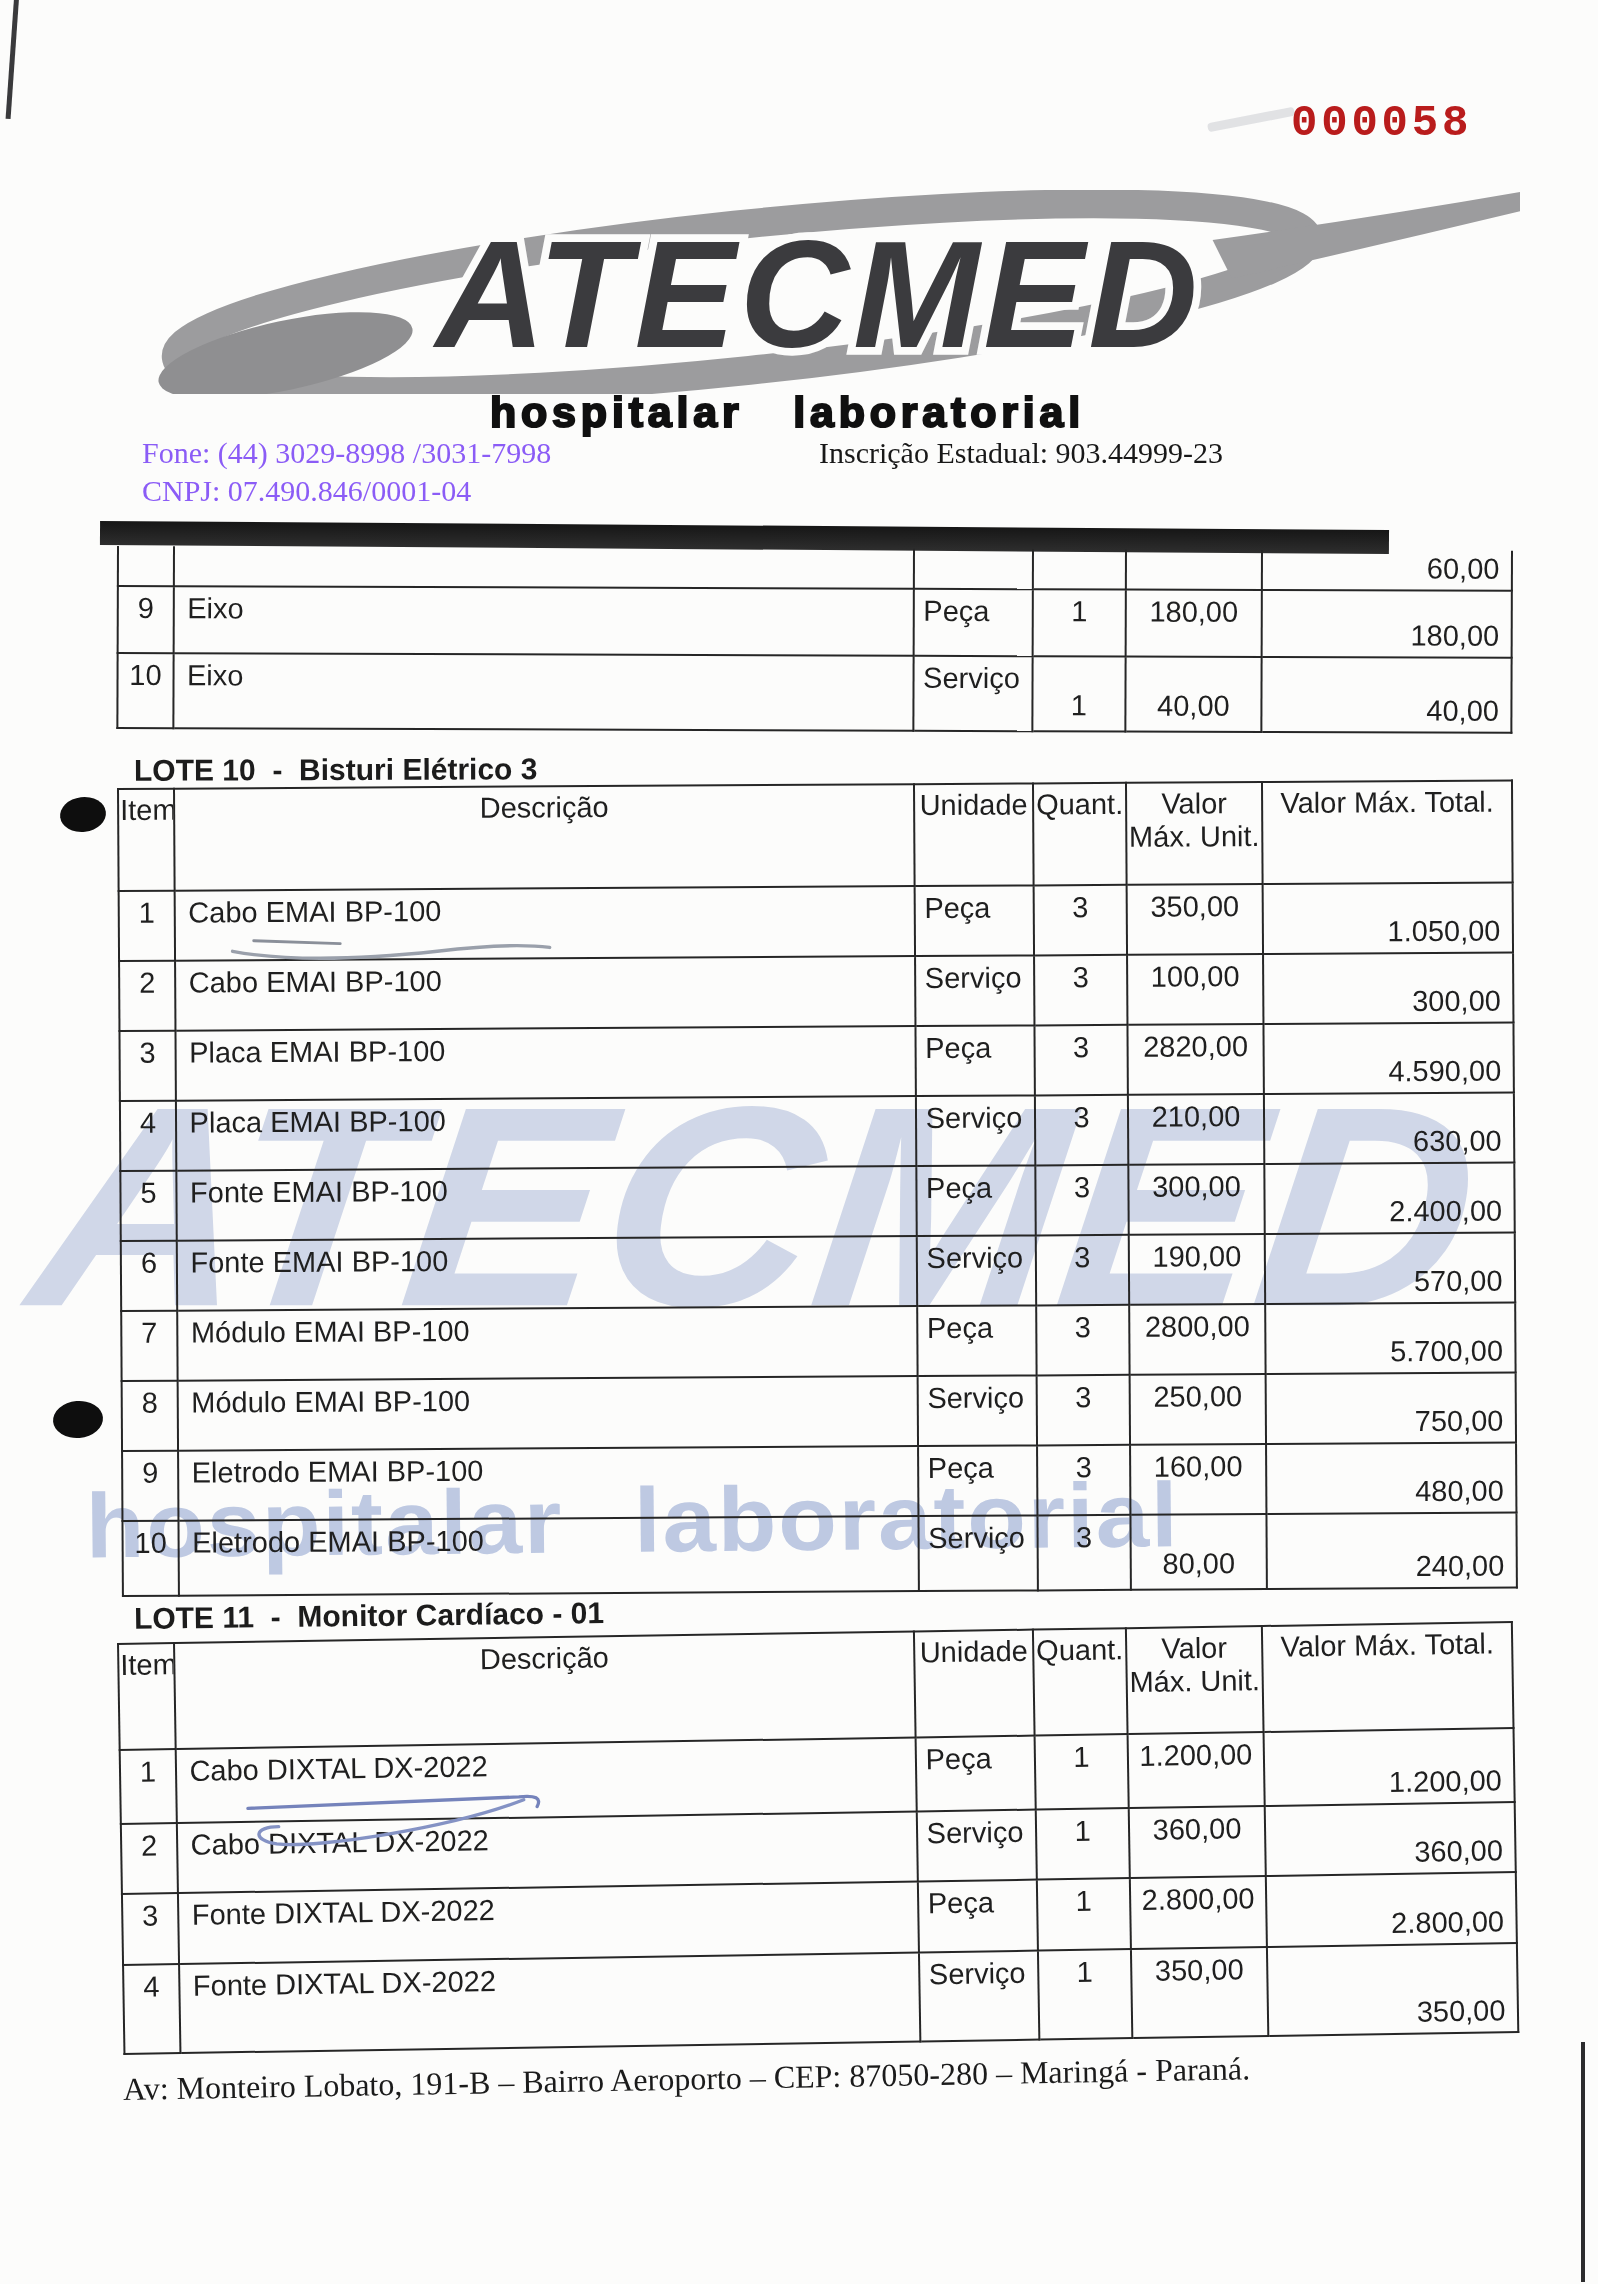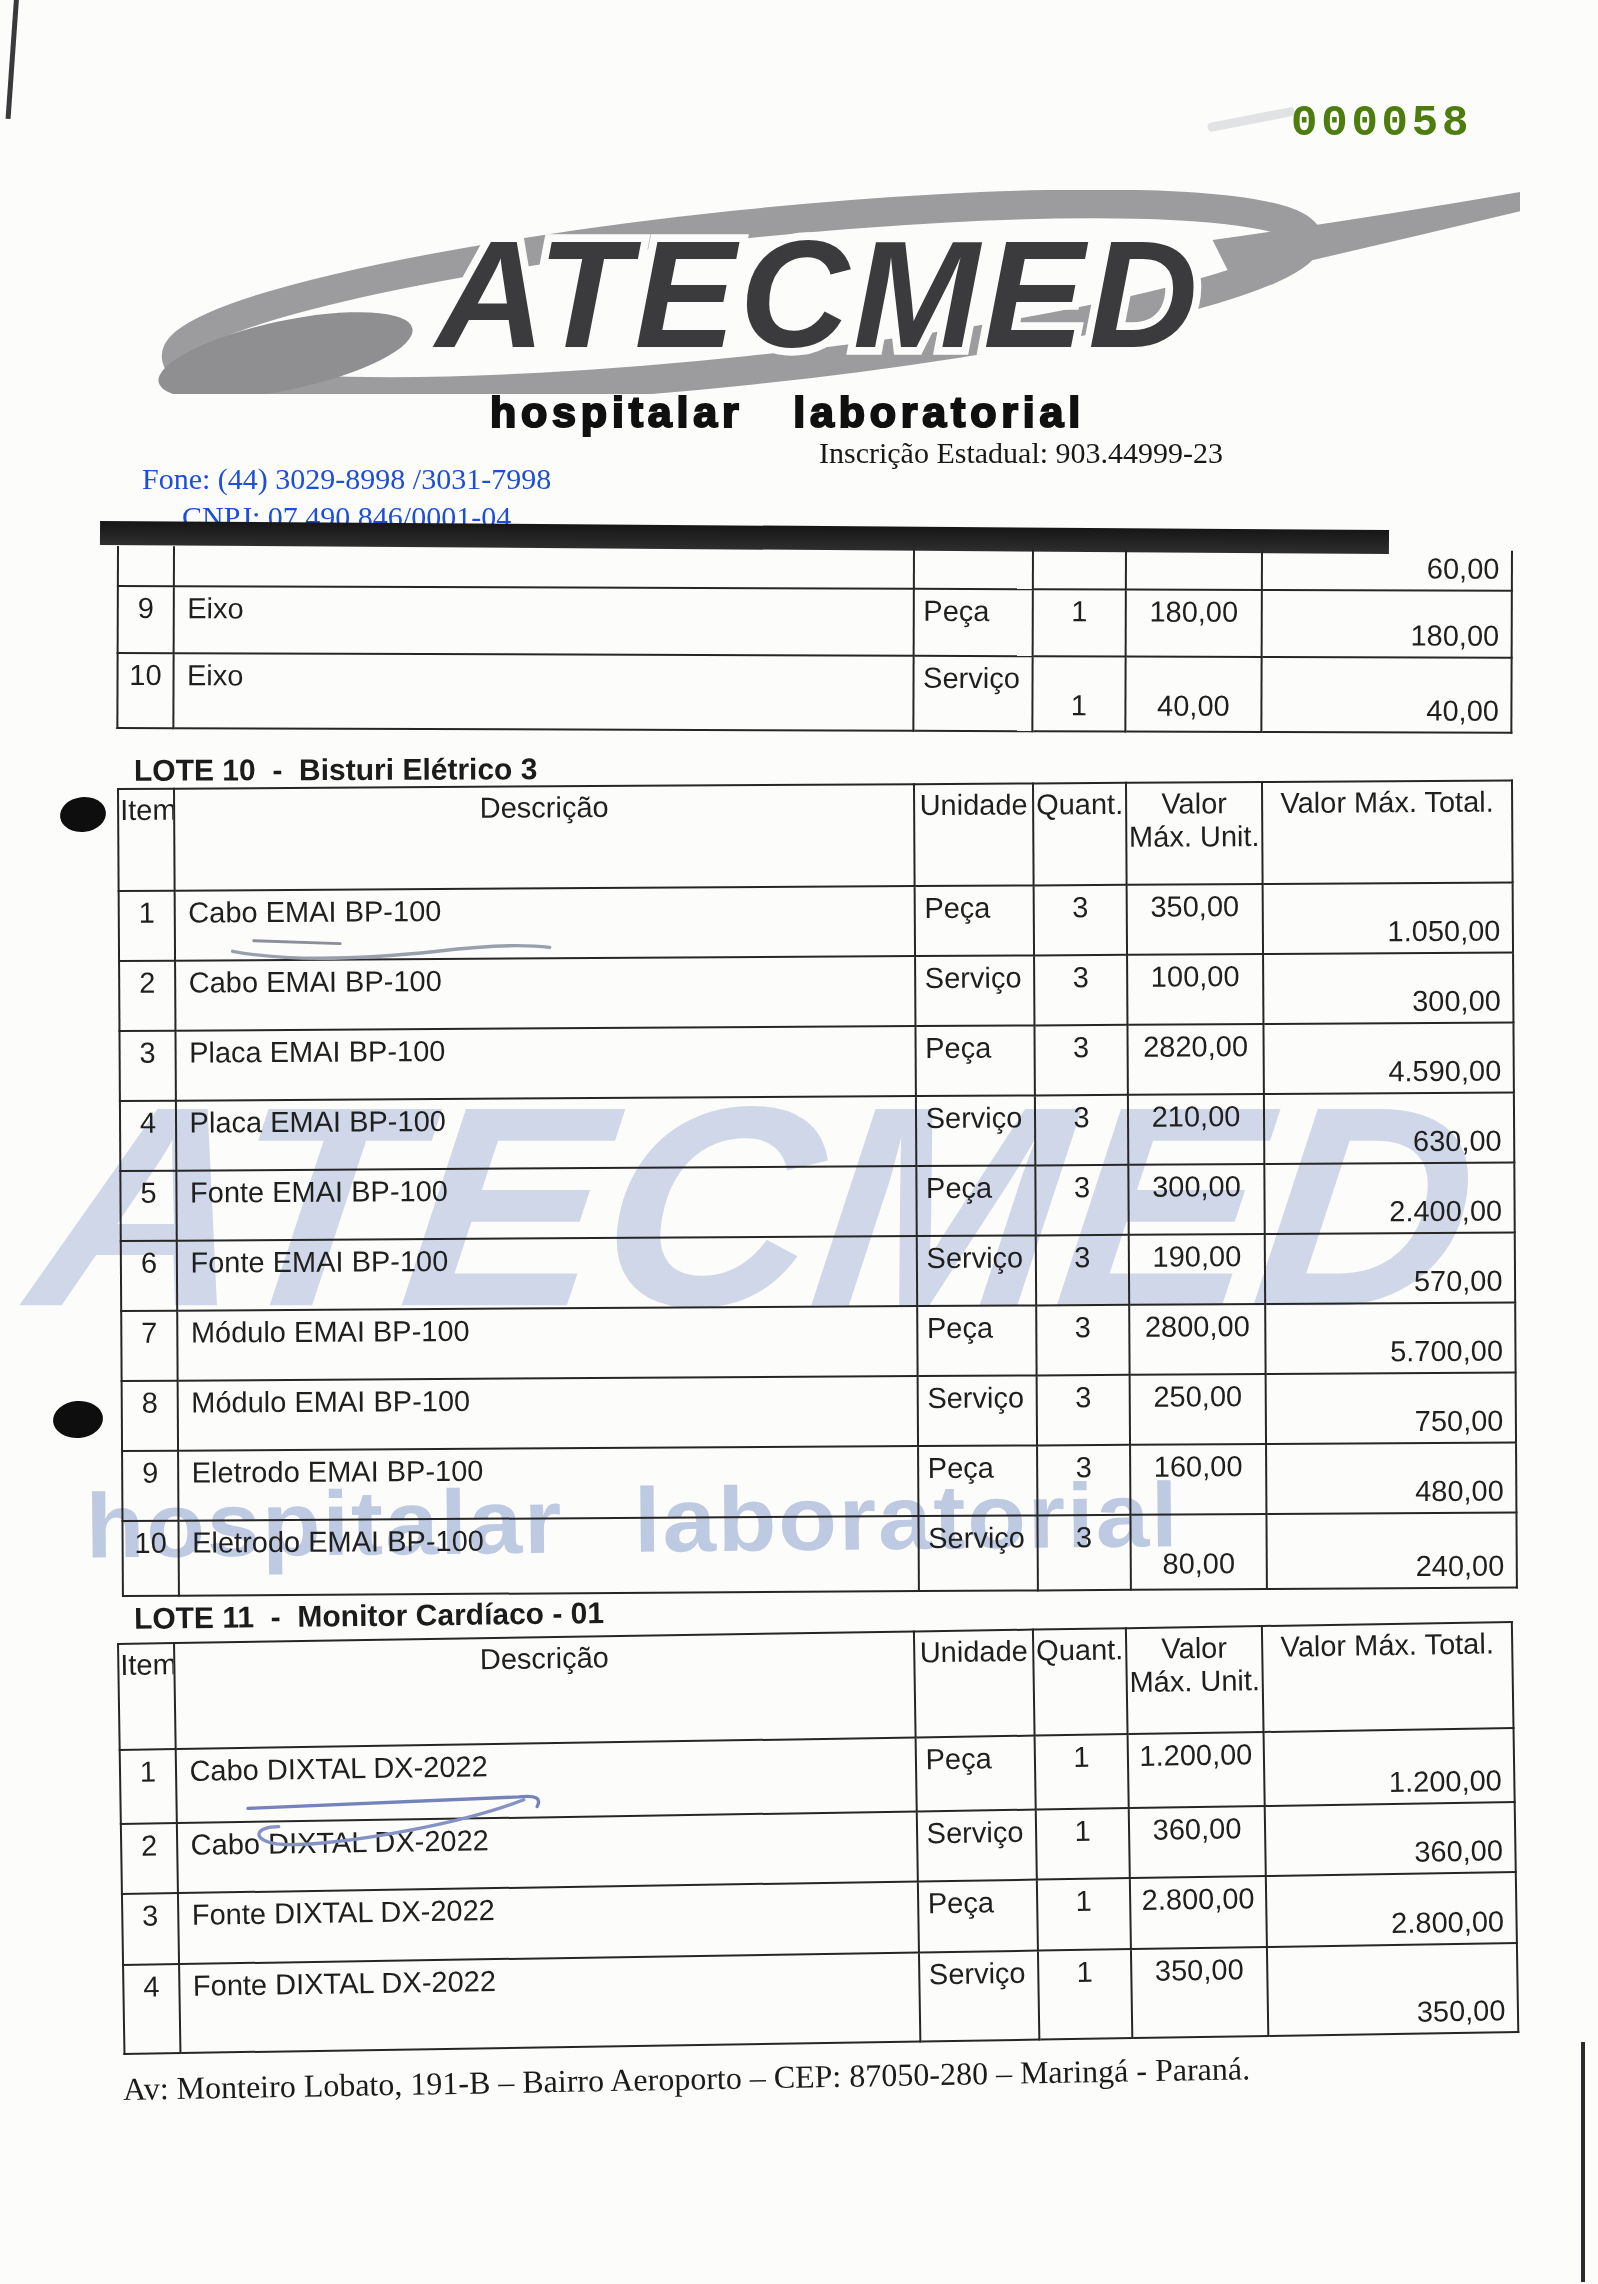--- a/index.html
+++ b/index.html
@@ -8,24 +8,24 @@
     font-family:"Liberation Sans",sans-serif;color:#222;overflow:hidden;
   }
   
   .scan-corner-line{position:absolute;left:9.6px;top:-7.7px;width:4.8px;height:127px;background:#3a3a3c;transform:rotate(4deg);}
   .scan-right-line{position:absolute;left:1581px;top:2042px;width:3.8px;height:240px;background:#2c2c2e;}
   .scan-smudge{position:absolute;left:1207px;top:115px;width:88px;height:8.6px;background:#d9dbdf;transform:rotate(-11deg);border-radius:3.8px;opacity:.8;}
   .hole{position:absolute;background:#0e0e0e;border-radius:50%;}
   .hole1{left:60px;top:797px;width:46px;height:35px;transform:rotate(-7deg);}
   .hole2{left:53px;top:1401px;width:50px;height:37px;transform:rotate(-5deg);}
   
-  .page-number{position:absolute;left:1291px;top:98px;font-family:"Liberation Mono",monospace;font-weight:bold;font-size:44px;letter-spacing:3.8px;color:#4d7c0f;}
+  .page-number{position:absolute;left:1291px;top:98px;font-family:"Liberation Mono",monospace;font-weight:bold;font-size:44px;letter-spacing:3.8px;color:#b91c1c;}
   .logo-svg{position:absolute;left:127px;top:190px;}
   .tagline{position:absolute;left:192px;top:388px;width:1191px;text-align:center;font-size:43px;font-weight:bold;letter-spacing:4.8px;word-spacing:33px;color:#101010;-webkit-text-stroke:2.1px #101010;}
-  .contact-left{position:absolute;left:142px;top:460px;font-family:"Liberation Serif",serif;font-size:30px;line-height:38px;color:#1d4ed8;text-align:center;}
+  .contact-left{position:absolute;left:142px;top:434px;font-family:"Liberation Serif",serif;font-size:30px;line-height:38px;color:#8b5cf6;}
   .contact-right{position:absolute;left:819px;top:434px;font-family:"Liberation Serif",serif;font-size:30px;line-height:38px;color:#181818;}
   .email{text-decoration:underline;}
   .black-bar{position:absolute;left:100px;top:521px;width:1289px;height:24px;background:linear-gradient(180deg,#161616,#2e2e2e);transform:rotate(.4deg);transform-origin:left center;z-index:2;}
   
   .wm{position:absolute;z-index:1;pointer-events:none;}
   .wm1{left:56px;top:1064px;font-size:317px;line-height:1;font-weight:bold;font-style:italic;color:#ccd4e6;transform:scale(.93,.9) skewX(-7deg);transform-origin:left top;white-space:nowrap;opacity:.9;}
   .wm2{left:85px;top:1474px;font-size:96px;font-weight:bold;letter-spacing:1.9px;word-spacing:42px;color:#b9c5e0;white-space:nowrap;transform:rotate(-.6deg) scaleY(.95);transform-origin:left top;opacity:.92;}
   
   .lote-title{position:absolute;font-size:30px;font-weight:bold;color:#1c1c1c;white-space:pre;z-index:2;}
   .t10{left:134px;top:753px;transform:rotate(-.2deg);}

